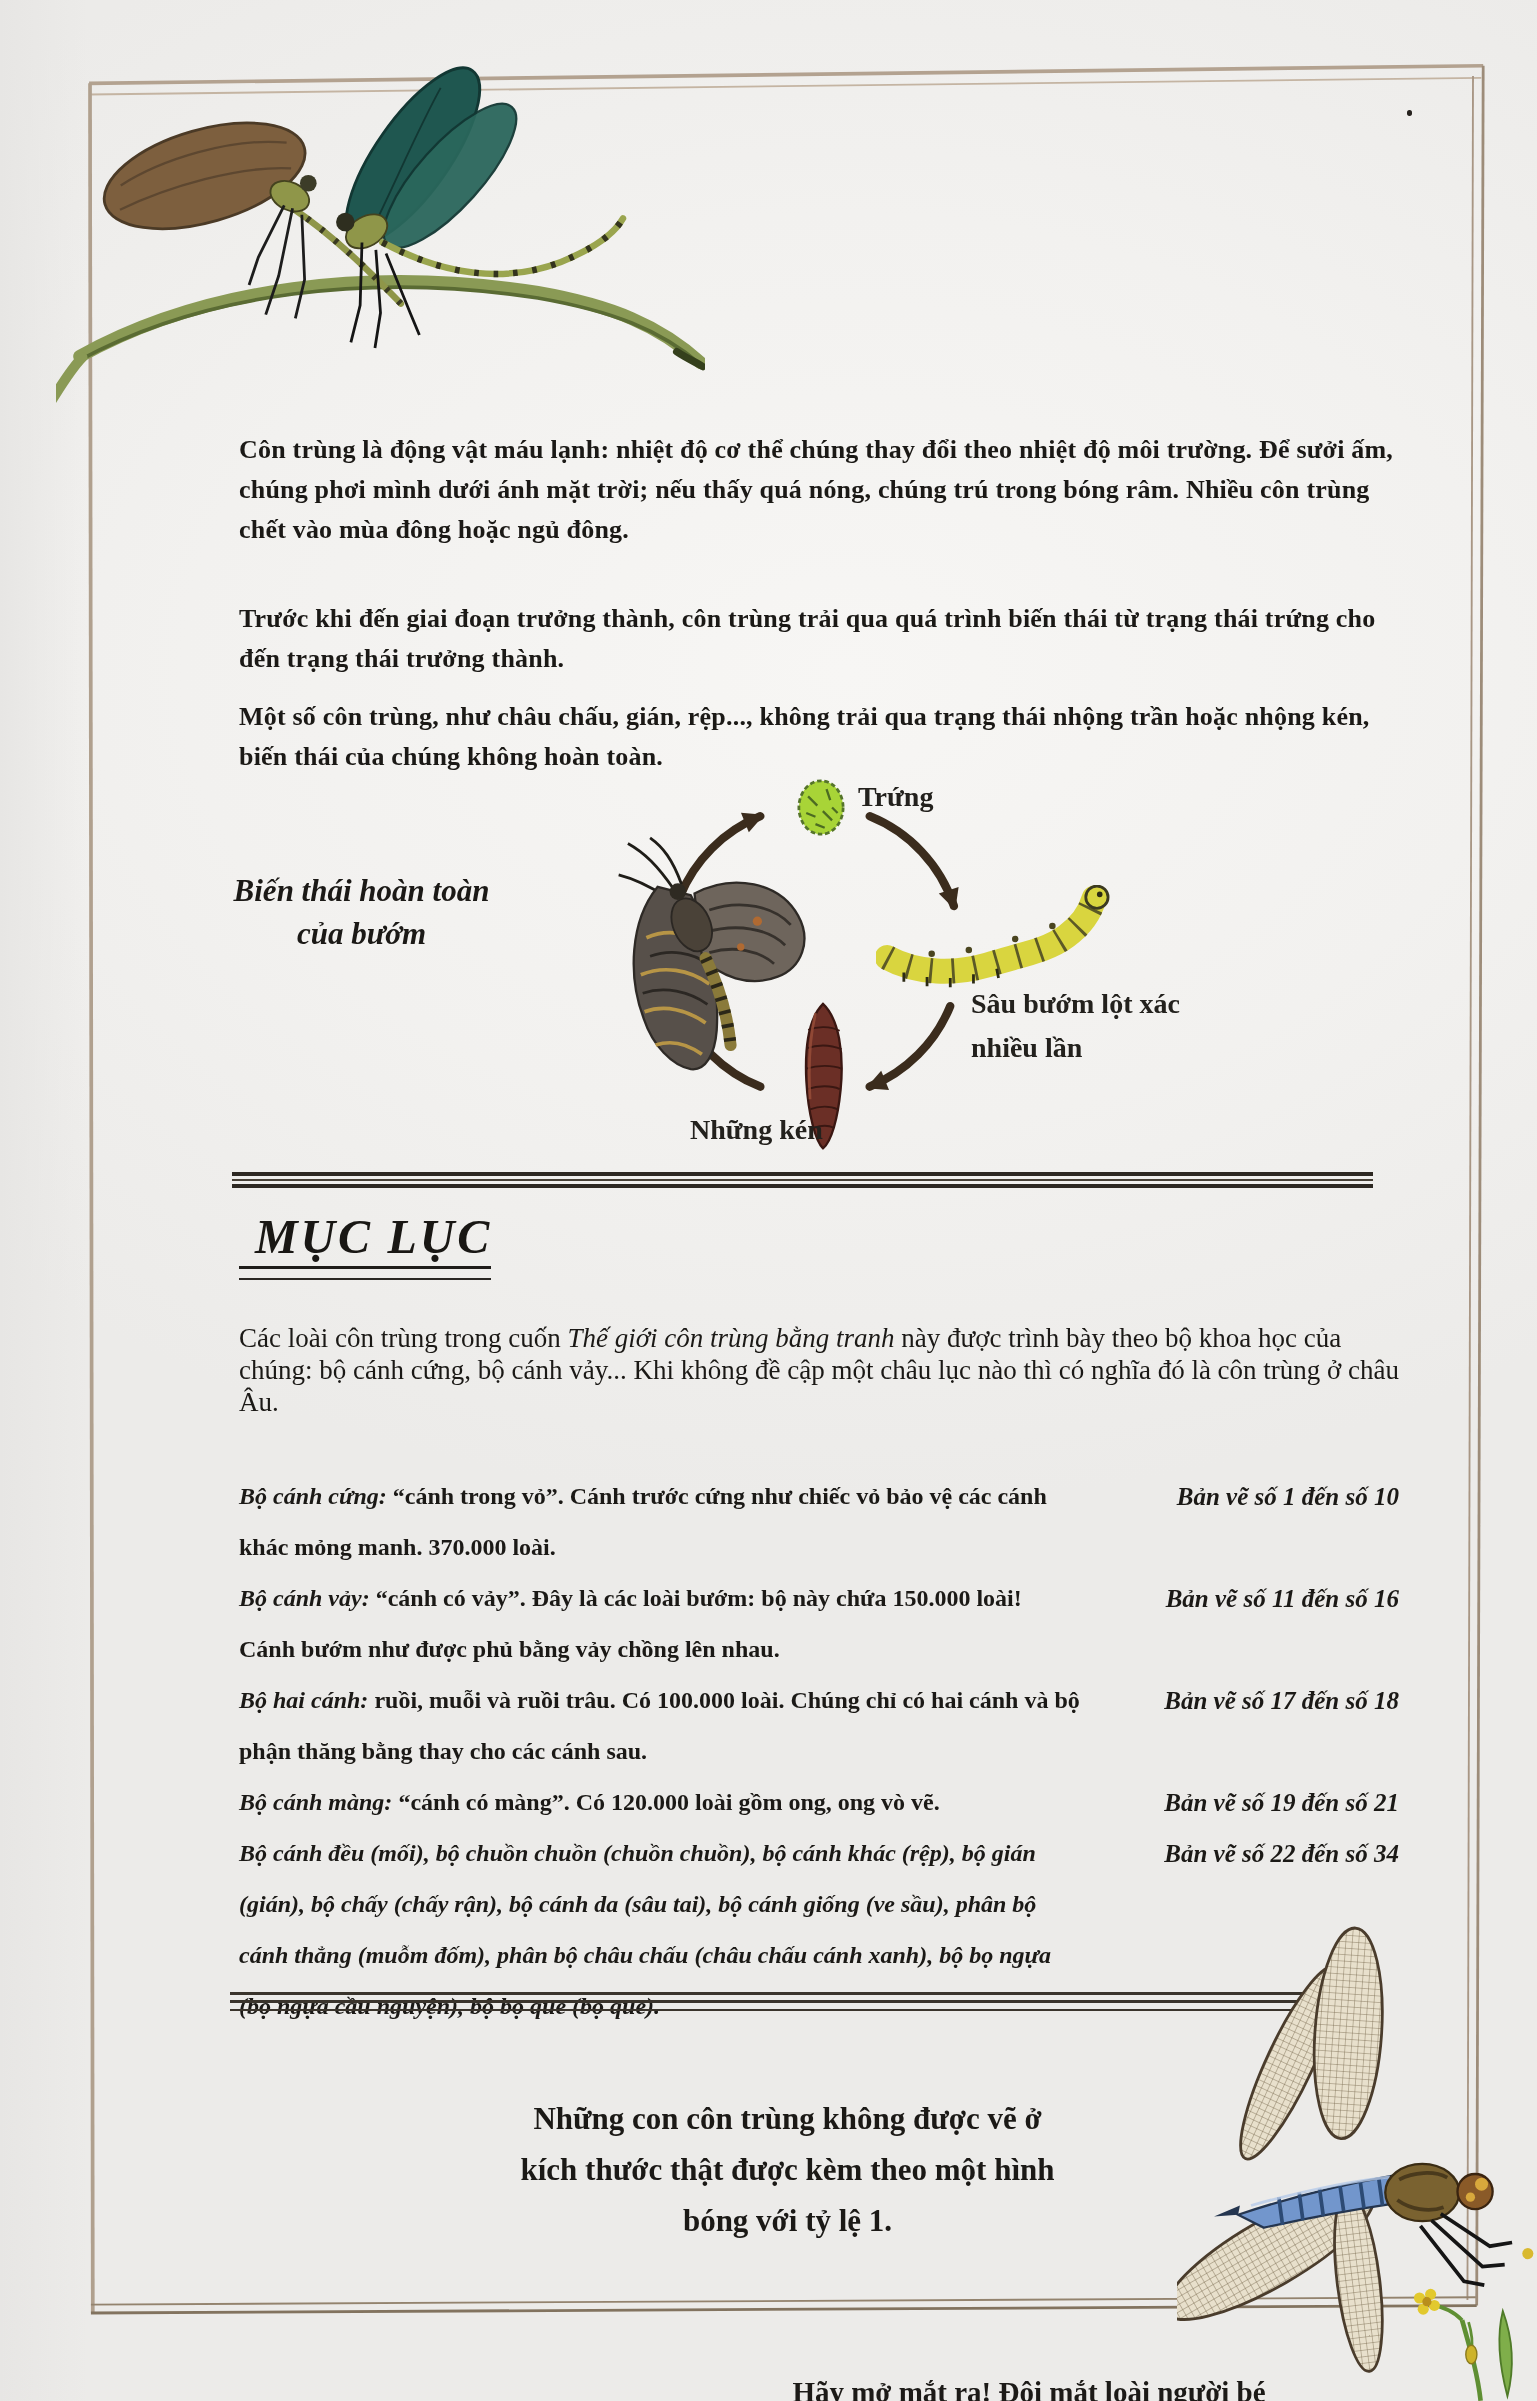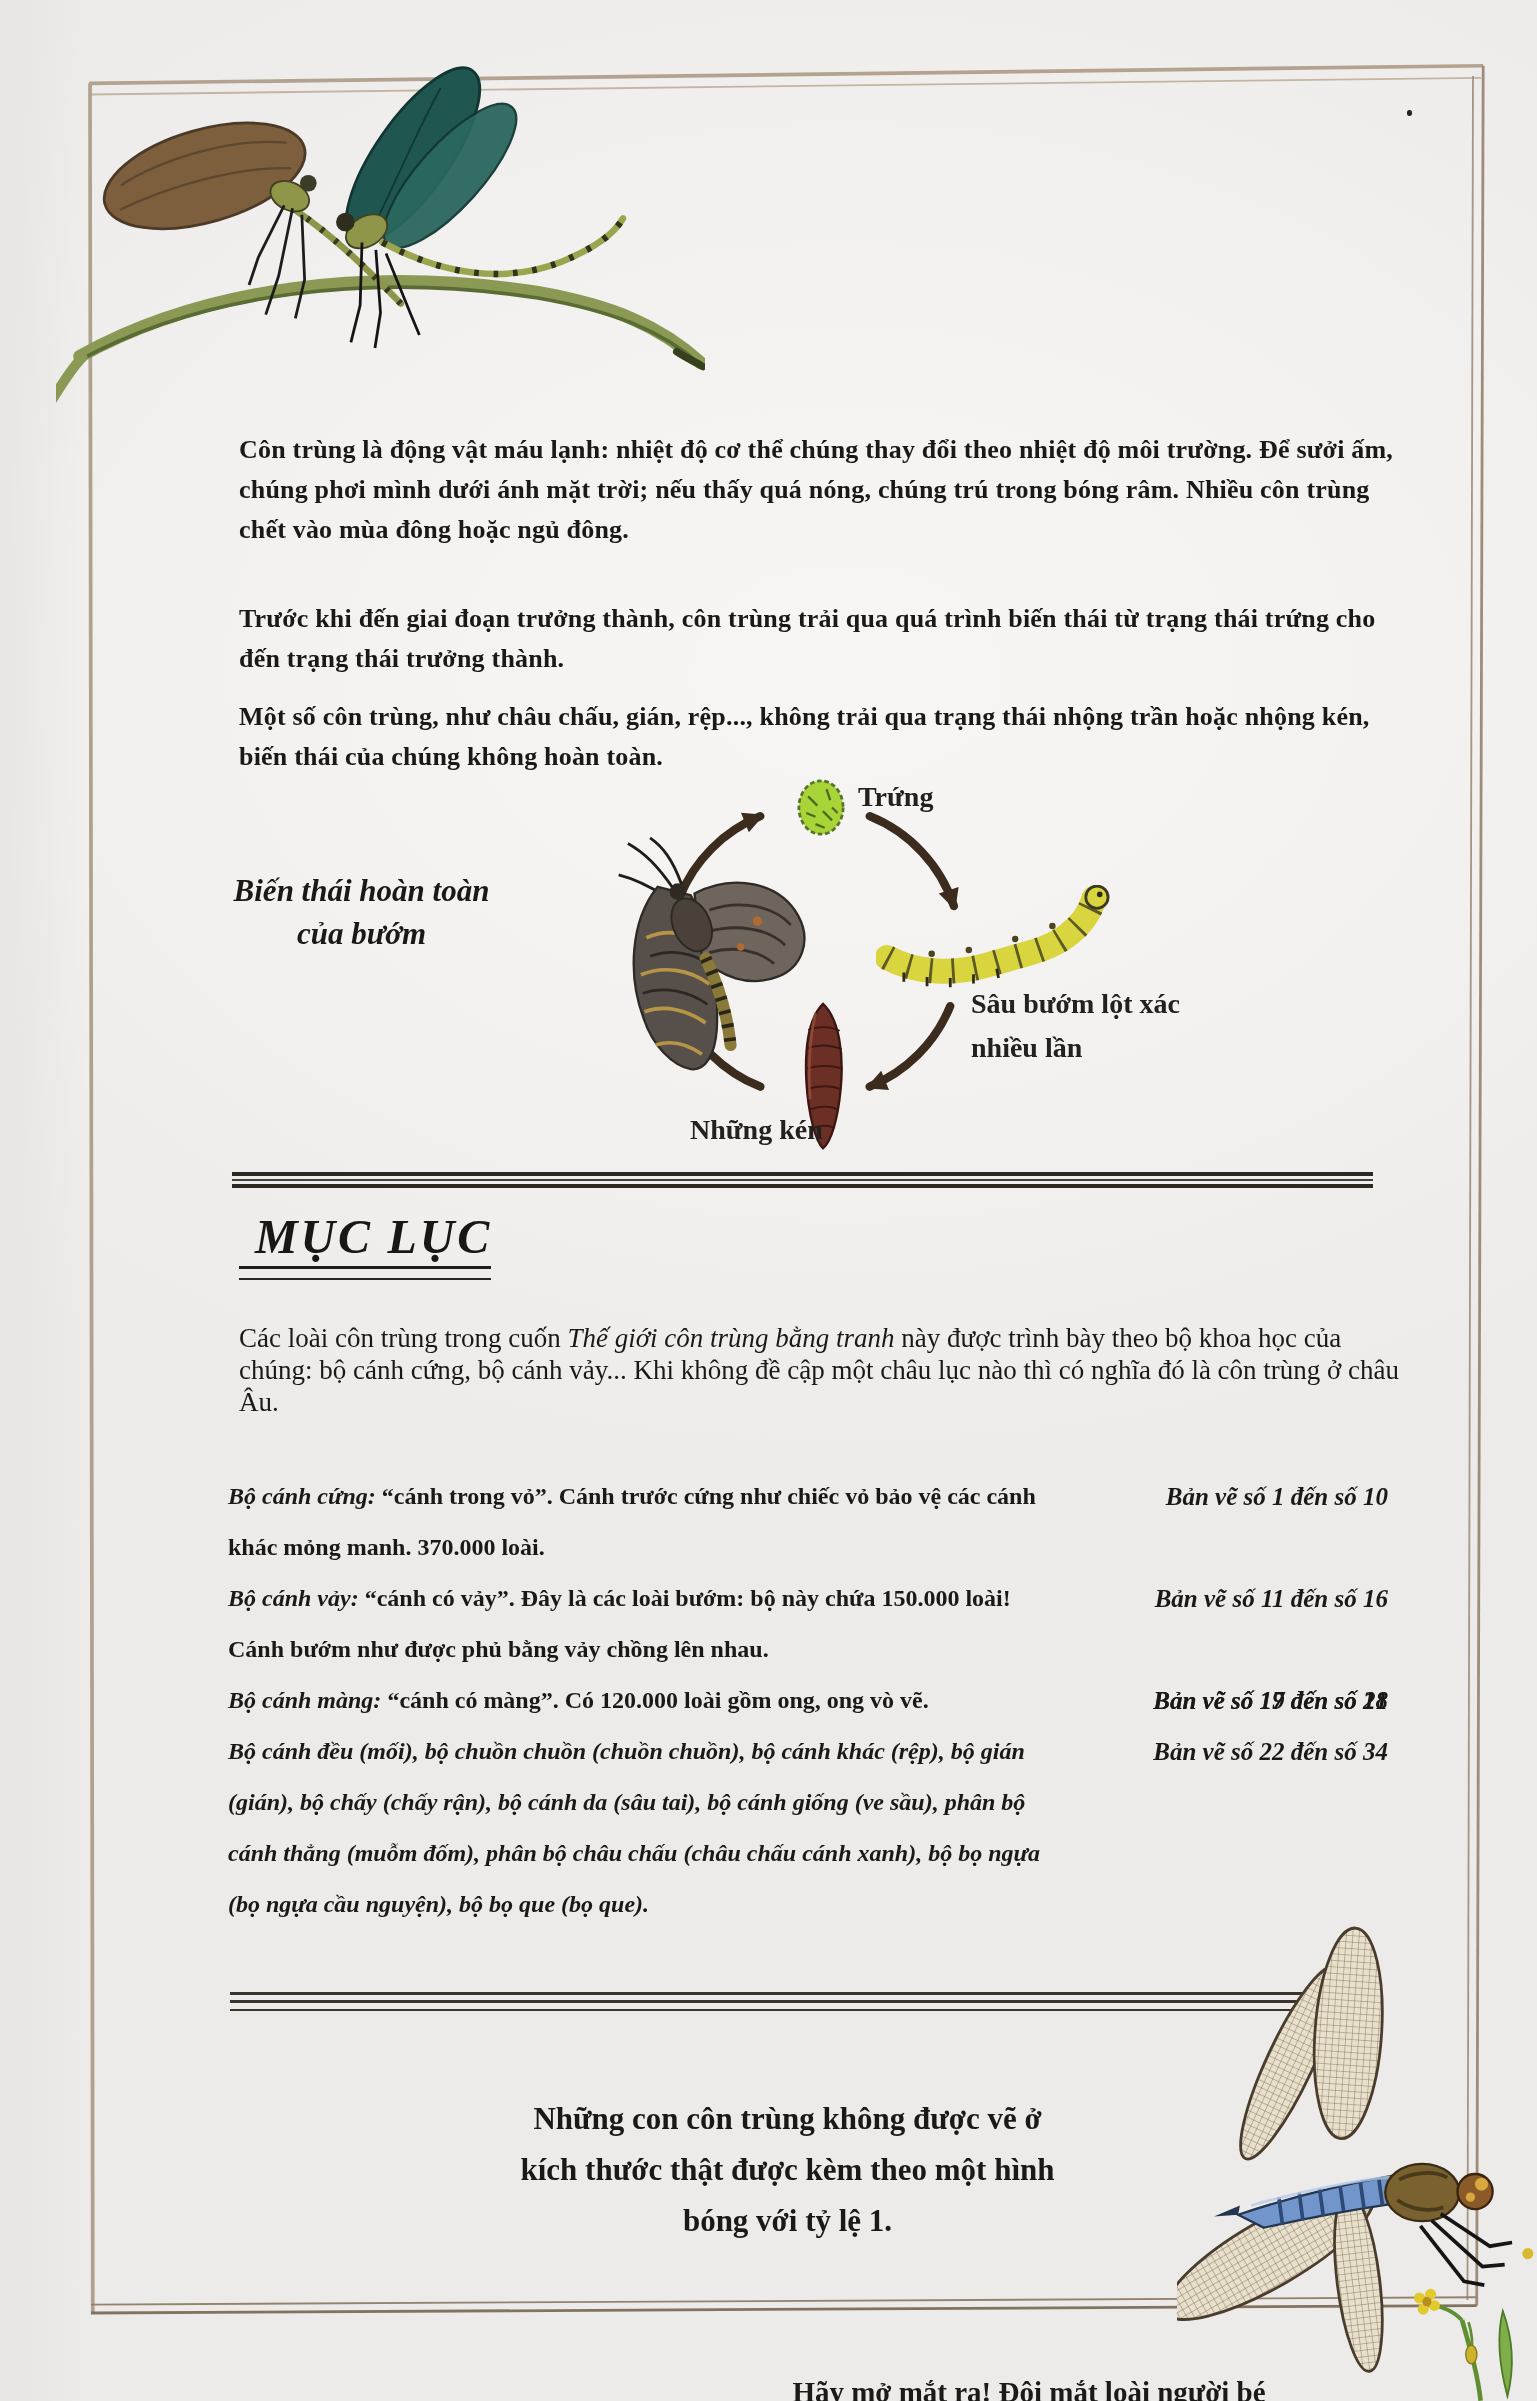--- a/index.html
+++ b/index.html
@@ -19,21 +19,21 @@
     font-style:italic;font-weight:bold;font-size:31px;line-height:43px;}
   .divider-thick{position:absolute;left:232px;top:1172px;width:1141px;height:16.7px;
     background:linear-gradient(#2d2822 0 3.7px,rgba(0,0,0,0) 3.7px 6.5px,#474036 6.5px 9.3px,rgba(0,0,0,0) 9.3px 12px,#2d2822 12px 15.8px,rgba(0,0,0,0) 15.8px);}
   .divider-thin{position:absolute;left:230px;top:1992px;width:1140px;height:20.4px;
     background:linear-gradient(#3a342c 0 2.8px,rgba(0,0,0,0) 2.8px 8.3px,#3a342c 8.3px 11px,rgba(0,0,0,0) 11px 16.7px,#3a342c 16.7px 19.5px,rgba(0,0,0,0) 19.5px);}
   .toc-heading{position:absolute;left:239px;top:1193px;margin:16px;font-size:48px;line-height:56px;
     font-style:italic;font-weight:bold;letter-spacing:2.8px;color:#191714;}
   .toc-underline{position:absolute;left:239px;top:1266px;width:252px;height:9.3px;
     border-top:3.7px solid #1f1d1a;border-bottom:2.8px solid #2a2723;}
   .toc-intro{position:absolute;left:239px;top:1295px;width:1166px;font-size:27px;line-height:32px;font-weight:400;}
-  .toc-entries{position:absolute;left:228px;top:1471px;width:1160px;}
+  .toc-entries{position:absolute;left:239px;top:1471px;width:1160px;}
   .toc-entry{position:relative;font-size:24px;line-height:51px;font-weight:600;}
   .toc-entry .left{display:block;width:841px;}
   .entry-name{font-style:italic;font-weight:bold;}
   .toc-ref{position:absolute;right:0;top:0;font-style:italic;font-weight:bold;font-size:25px;line-height:51px;white-space:nowrap;}
   .note-box{position:absolute;left:463px;top:2081px;width:649px;height:163px;display:flex;align-items:center;}
   .note-bars{width:13px;border-left:3.7px solid #7e2c1a;border-right:3.7px solid #8a3520;}
   .note-text{flex:1;text-align:center;font-size:31px;line-height:51px;font-weight:600;padding:13px 24px 0 24px;}
   .caption{position:absolute;left:767px;top:2346px;width:524px;text-align:center;
     font-size:29px;line-height:35px;font-weight:600;color:#1c1a17;}
   .speck{position:absolute;left:1407px;top:110px;width:4.6px;height:5.6px;border-radius:50%;background:#26221e;}
@@ -165,20 +165,21 @@
   <div class="toc-entries">
     <div class="toc-entry">
       <span class="left"><span class="entry-name">Bộ cánh cứng:</span><span> “cánh trong vỏ”. Cánh trước cứng như chiếc vỏ bảo vệ các cánh khác mỏng manh. 370.000 loài.</span></span>
       <span class="toc-ref">Bản vẽ số 1 đến số 10</span>
     </div>
     <div class="toc-entry">
       <span class="left"><span class="entry-name">Bộ cánh vảy:</span><span> “cánh có vảy”. Đây là các loài bướm: bộ này chứa 150.000 loài! Cánh bướm như được phủ bằng vảy chồng lên nhau.</span></span>
       <span class="toc-ref">Bản vẽ số 11 đến số 16</span>
     </div>
     <div class="toc-entry">
+      <span class="left"><span class="entry-name">Bộ hai cánh:</span><span> ruồi, muỗi và ruồi trâu. Có 100.000 loài. Chúng chỉ có hai cánh và bộ phận thăng bằng thay cho các cánh sau.</span></span>
       <span class="toc-ref">Bản vẽ số 17 đến số 18</span>
     </div>
     <div class="toc-entry">
       <span class="left"><span class="entry-name">Bộ cánh màng:</span><span> “cánh có màng”. Có 120.000 loài gồm ong, ong vò vẽ.</span></span>
       <span class="toc-ref">Bản vẽ số 19 đến số 21</span>
     </div>
     <div class="toc-entry">
       <span class="left"><span class="entry-name"></span><span class="entry-name">Bộ cánh đều (mối), bộ chuồn chuồn (chuồn chuồn), bộ cánh khác (rệp), bộ gián (gián), bộ chấy (chấy rận), bộ cánh da (sâu tai), bộ cánh giống (ve sầu), phân bộ cánh thẳng (muỗm đốm), phân bộ châu chấu (châu chấu cánh xanh), bộ bọ ngựa (bọ ngựa cầu nguyện), bộ bọ que (bọ que).</span></span>
       <span class="toc-ref">Bản vẽ số 22 đến số 34</span>
     </div>

